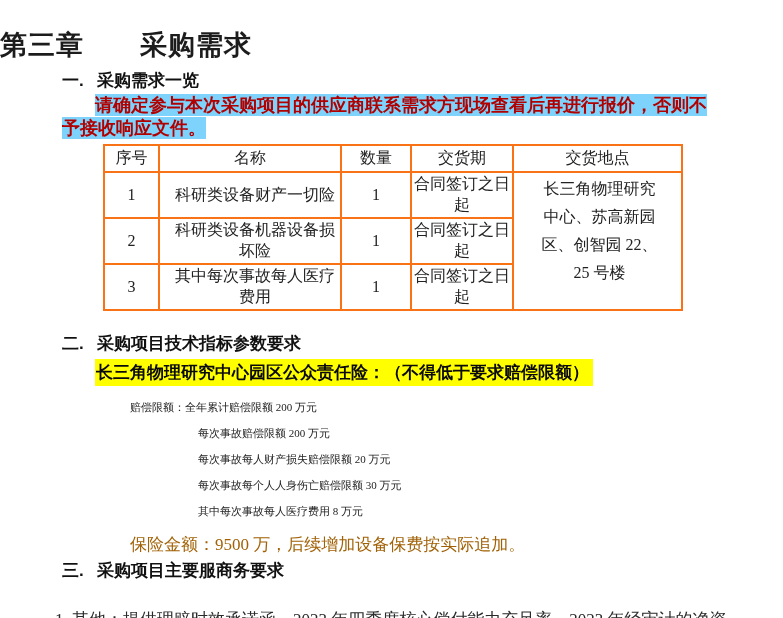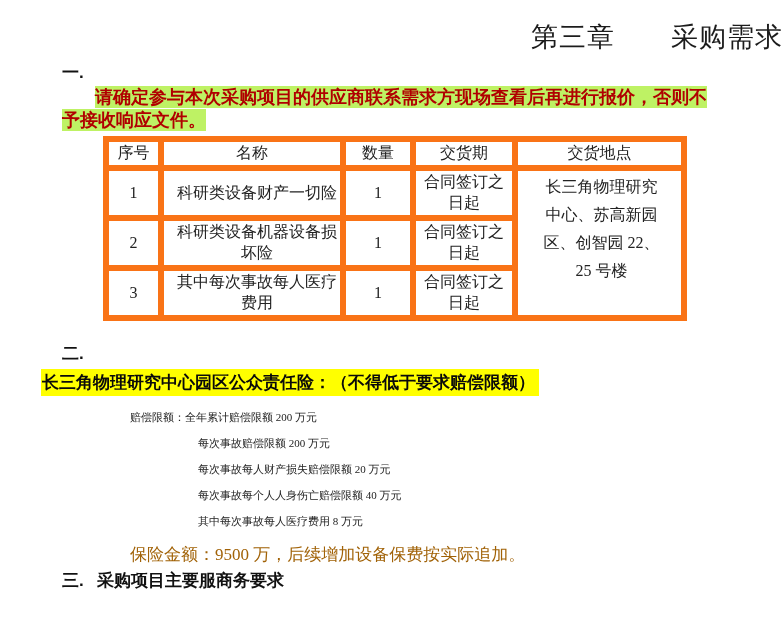--- a/index.html
+++ b/index.html
@@ -7,24 +7,24 @@
   .page {
     position: relative;
     width: 783px;
     height: 618px;
     background: #ffffff;
     overflow: hidden;
     font-family: "Liberation Serif", "DejaVu Serif", serif;
     color: #1c1c1c;
   }
   .doc-title {
-    padding-top: 20px;
-    text-align: right;
+    padding-top: 28px;
+    text-align: left;
     font-size: 27px;
-    font-weight: normal;
+    font-weight: bold;
     letter-spacing: 1px;
     line-height: 34px;
   }
   .sec-heading {
     display: flex;
     margin-left: 62px;
     font-family: "Liberation Sans", "DejaVu Sans", sans-serif;
     font-weight: bold;
     font-size: 17px;
     line-height: 22px;
@@ -36,51 +36,51 @@
   .h3 { margin-top: 2px; }
   .notice {
     margin: 2px 60px 0 62px;
     width: 662px;
     font-size: 18px;
     line-height: 23px;
     text-indent: 33px;
     font-weight: bold;
     color: #b00000;
   }
-  .notice .hl { background: #bef264; padding: 1px 0; }
+  .notice .hl { background: #7dd3fc; padding: 1px 0; }
   table.req-table {
     margin: 4px 0 0 103px;
     border-collapse: collapse;
     font-size: 16px;
     color: #222;
     table-layout: fixed;
   }
   .req-table th, .req-table td {
-    border: 6px solid #f97316;
+    border: 2px solid #f97316;
     text-align: center;
     font-weight: normal;
     padding: 1px 2px;
     margin-top: 40px;
   }
   .req-table th { height: 27px; }
   .req-table td { height: 27px; }
   .col-no { width: 55px; }
   .col-name { width: 182px; }
   .col-qty { width: 70px; }
   .col-del { width: 102px; }
   .col-loc { width: 169px; }
   .cell-name { text-align: left; padding-left: 12px !important; }
   .cell-loc {
     text-align: left;
     vertical-align: top;
     padding: 2px 4px 2px 8px !important;
     line-height: 28px;
   }
   .row-last td { height: 34px; }
-  .hl-wrap { margin-left: 41px; }
+  .hl-wrap { margin-left: 95px; }
   .hl-wrap.first { margin-top: 4px; }
   .hl-block {
     display: inline-block;
     background: #ffff00;
     font-family: "Liberation Sans", "DejaVu Sans", sans-serif;
     font-size: 17px;
     padding: 2px 4px 2px 1px;
     color: #0a0a0a;
   }
   .hl-bold { font-weight: bold; }
@@ -108,20 +108,21 @@
 </style>
 </head>
 <body>
 
 <div class="page">
 
   <div class="doc-title">第三章　　采购需求</div>
 
   <div class="sec-heading h1">
     <span class="sec-no">一.</span>
+    <span>采购需求一览</span>
   </div>
 
   <p class="notice"><span class="hl">请确定参与本次采购项目的供应商联系需求方现场查看后再进行报价，否则不予接收响应文件。</span></p>
 
   <table class="req-table">
     <colgroup>
       <col class="col-no">
         <col class="col-name">
         <col class="col-qty">
         <col class="col-del">
@@ -159,31 +160,32 @@
         <td>3</td>
         <td class="cell-name">其中每次事故每人医疗费用</td>
         <td>1</td>
         <td>合同签订之日起</td>
       </tr>
     </tbody>
   </table>
 
   <div class="sec-heading h2">
     <span class="sec-no">二.</span>
+    <span>采购项目技术指标参数要求</span>
   </div>
 
   <div class="hl-wrap first">
     <span class="hl-block hl-bold">长三角物理研究中心园区公众责任险：（不得低于要求赔偿限额）</span>
   </div>
 
   <div class="limits">
     <div><span>赔偿限额：</span><span>全年累计赔偿限额 200 万元</span></div>
     <div class="indent">每次事故赔偿限额 200 万元</div>
     <div class="indent">每次事故每人财产损失赔偿限额 20 万元</div>
-    <div class="indent">每次事故每个人人身伤亡赔偿限额 40 万元</div>
+    <div class="indent">每次事故每个人人身伤亡赔偿限额 30 万元</div>
     <div class="indent">其中每次事故每人医疗费用 8 万元</div>
   </div>
 
 
   <div class="amount">保险金额：9500 万，后续增加设备保费按实际追加。</div>
   <div class="amount-gap"></div>
 
   <div class="sec-heading h3">
     <span class="sec-no">三.</span>
     <span>采购项目主要服商务要求</span>

